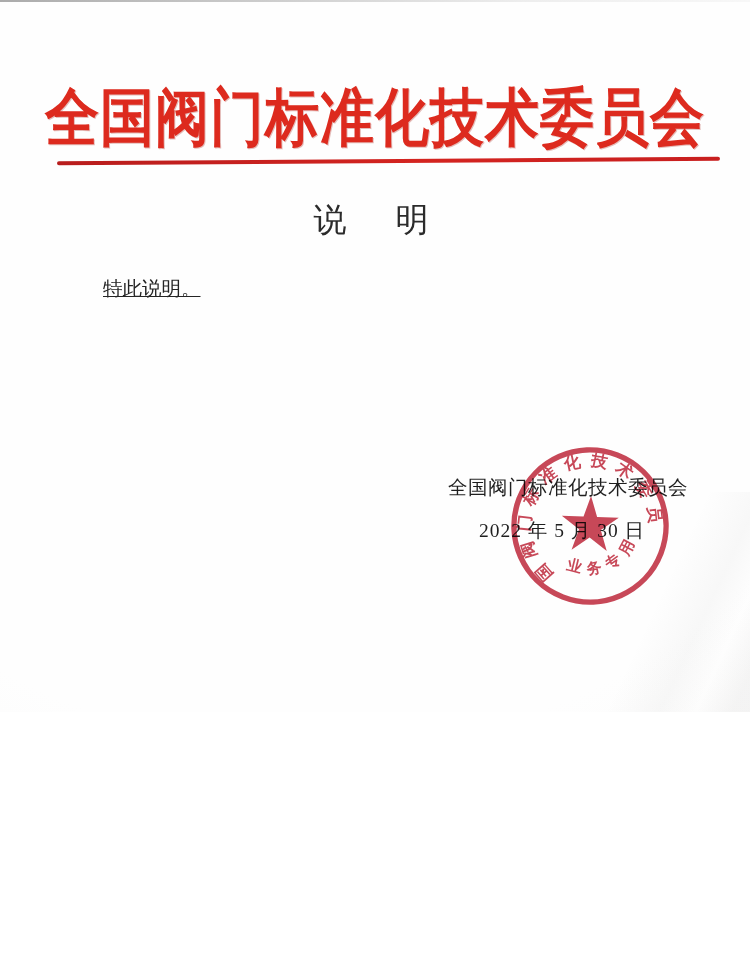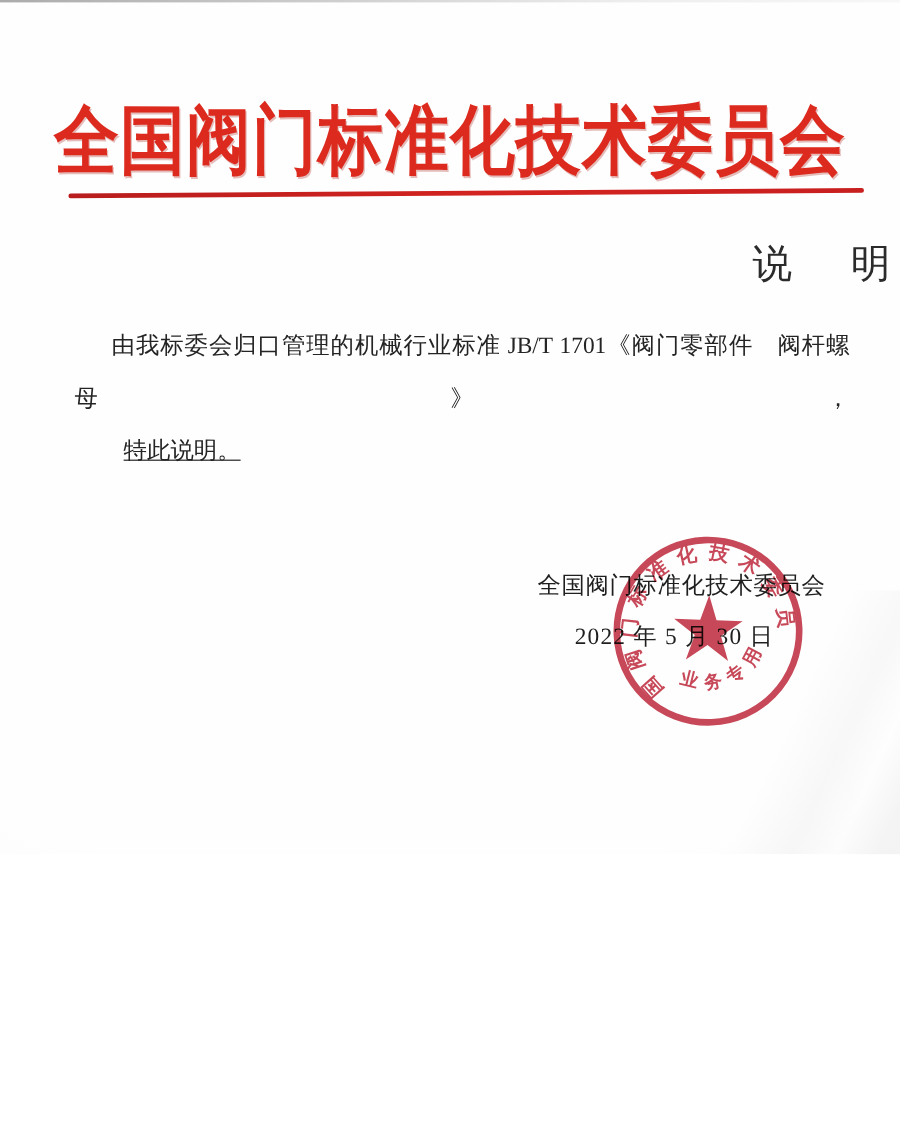--- a/index.html
+++ b/index.html
@@ -41,21 +41,21 @@
   }
   .letterhead-rule{
     position:absolute;left:57px;top:159px;width:663px;height:4px;
     background:linear-gradient(to right,#b81d1d,#d42420 55%,#c81f1f);
     transform:rotate(-0.4deg);
     border-radius:2px;
   }
 
   .doc-heading{
     position:absolute;left:0;top:198px;width:100%;
-    text-align:right;
+    text-align:center;
     font-size:33px;
     letter-spacing:8px;
     color:#2b2b2b;
     white-space:nowrap;
   }
 
   .body-block{
     position:absolute;left:62px;top:267px;width:646px;
     font-size:19.5px;
     line-height:44px;
@@ -95,21 +95,20 @@
 
 <div class="page">
 
   <div class="letterhead">全国阀门标准化技术委员会</div>
 
   <div class="letterhead-rule"></div>
 
   <div class="doc-heading">说　明</div>
 
   <div class="body-block">
-    <div class="body-line just indent-1">由我标委会归口管理的机械行业标准 JB/T 1701《阀门零部件　阀杆螺母》，</div>
     <div class="body-line indent-2 closing">特此说明。</div>
   </div>
 
   <div class="signature-org">全国阀门标准化技术委员会</div>
 
   <div class="signature-date">2022 年 5 月 30 日</div>
 
   <svg class="seal" viewBox="0 0 170 170" aria-hidden="true">
     <g transform="rotate(-24 85 85)">
       <circle cx="85" cy="85" r="76" fill="none" stroke="#c43a4b" stroke-width="5.5"></circle>

